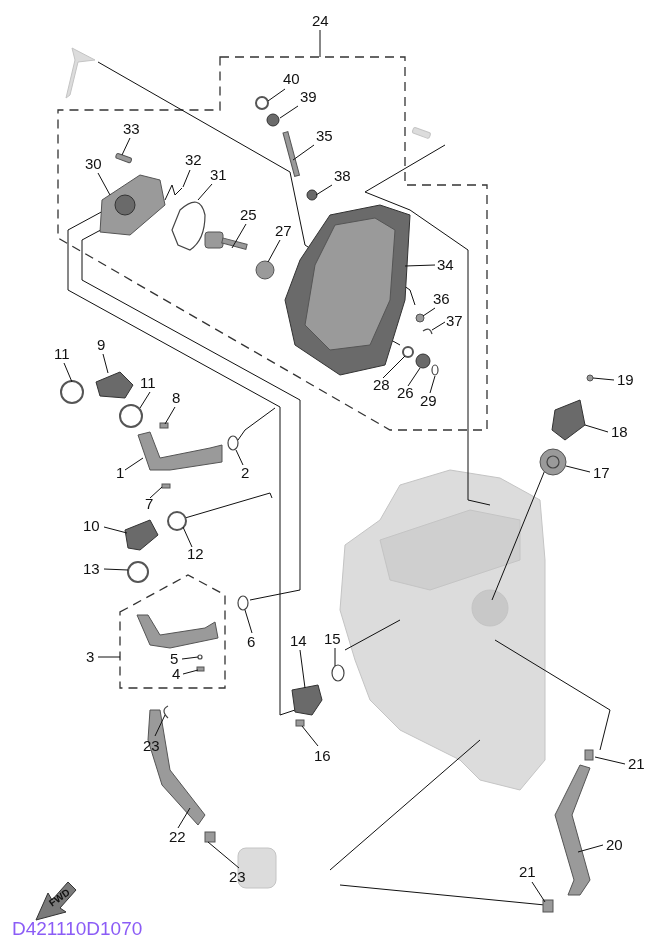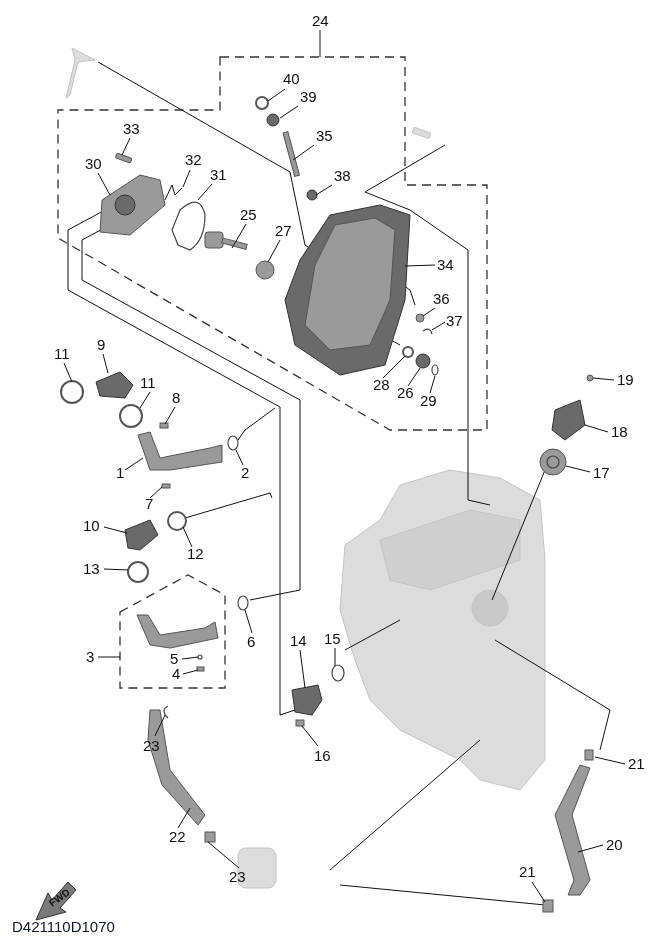--- a/index.html
+++ b/index.html
@@ -7,21 +7,21 @@
          font-family: "Liberation Sans", sans-serif; }
   svg#diagram { position: absolute; left: 0; top: 0; width: 658px; height: 950px; }
   .lbl { font-family: "Liberation Sans", sans-serif; font-size: 15px; fill: #111; }
   .lead { stroke: #111; stroke-width: 1; fill: none; }
   .dash { stroke: #333; stroke-width: 1.3; fill: none; stroke-dasharray: 9 6; }
   .ghost { fill: #dcdcdc; stroke: #c4c4c4; stroke-width: 1; }
   .part { fill: #9a9a9a; stroke: #555; stroke-width: 1; }
   .partd { fill: #6a6a6a; stroke: #333; stroke-width: 1; }
   .ring { fill: none; stroke: #555; stroke-width: 2; }
   .ringt { fill: none; stroke: #444; stroke-width: 1.2; }
-  .code { position: absolute; left: 12px; top: 918px; font-size: 15px; color: #0f172a;
+  .code { position: absolute; left: 12px; top: 918px; font-size: 19px; color: #8b5cf6;
           font-family: "Liberation Sans", sans-serif; }
 </style>
 </head>
 <body>
 
 <svg id="diagram" viewBox="0 0 658 950" xmlns="http://www.w3.org/2000/svg">
 
   <g>
     <path class="ghost" d="M345 545 L380 520 L400 485 L450 470 L500 478 L540 500 L545 560 L545 650 L545 760 L520 790 L480 780 L460 760 L430 745 L400 730 L370 700 L355 660 L340 610 Z"></path>
     <path class="ghost" d="M380 540 L470 510 L520 520 L520 560 L430 590 L390 580 Z" style="fill:#cfcfcf"></path>

